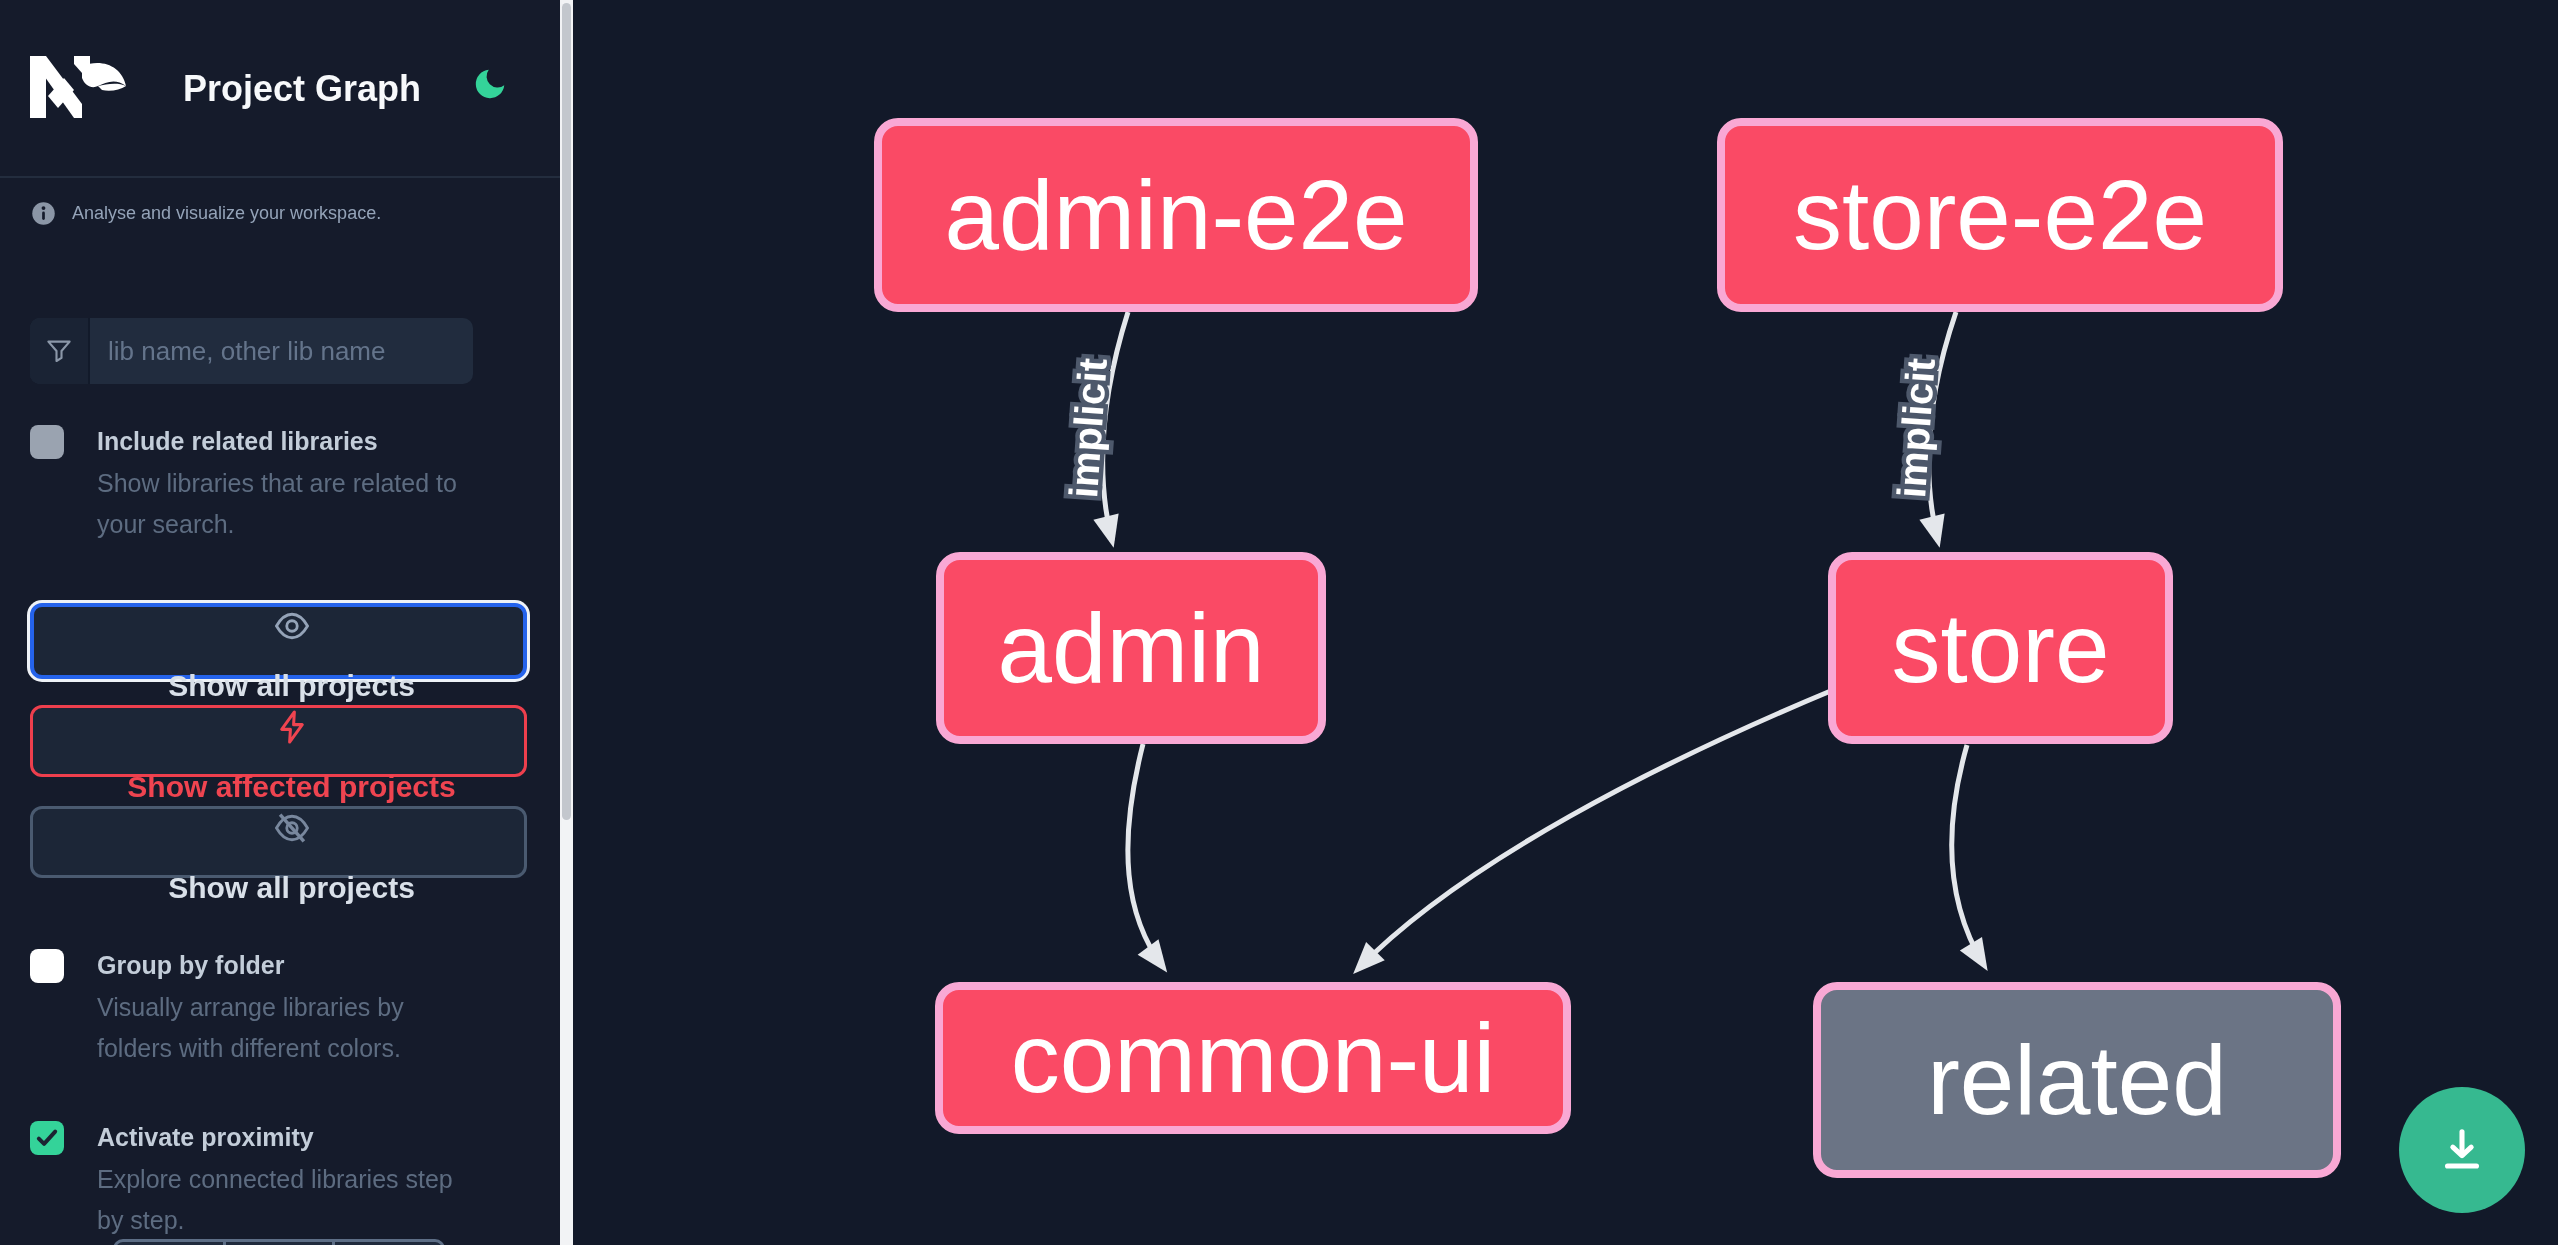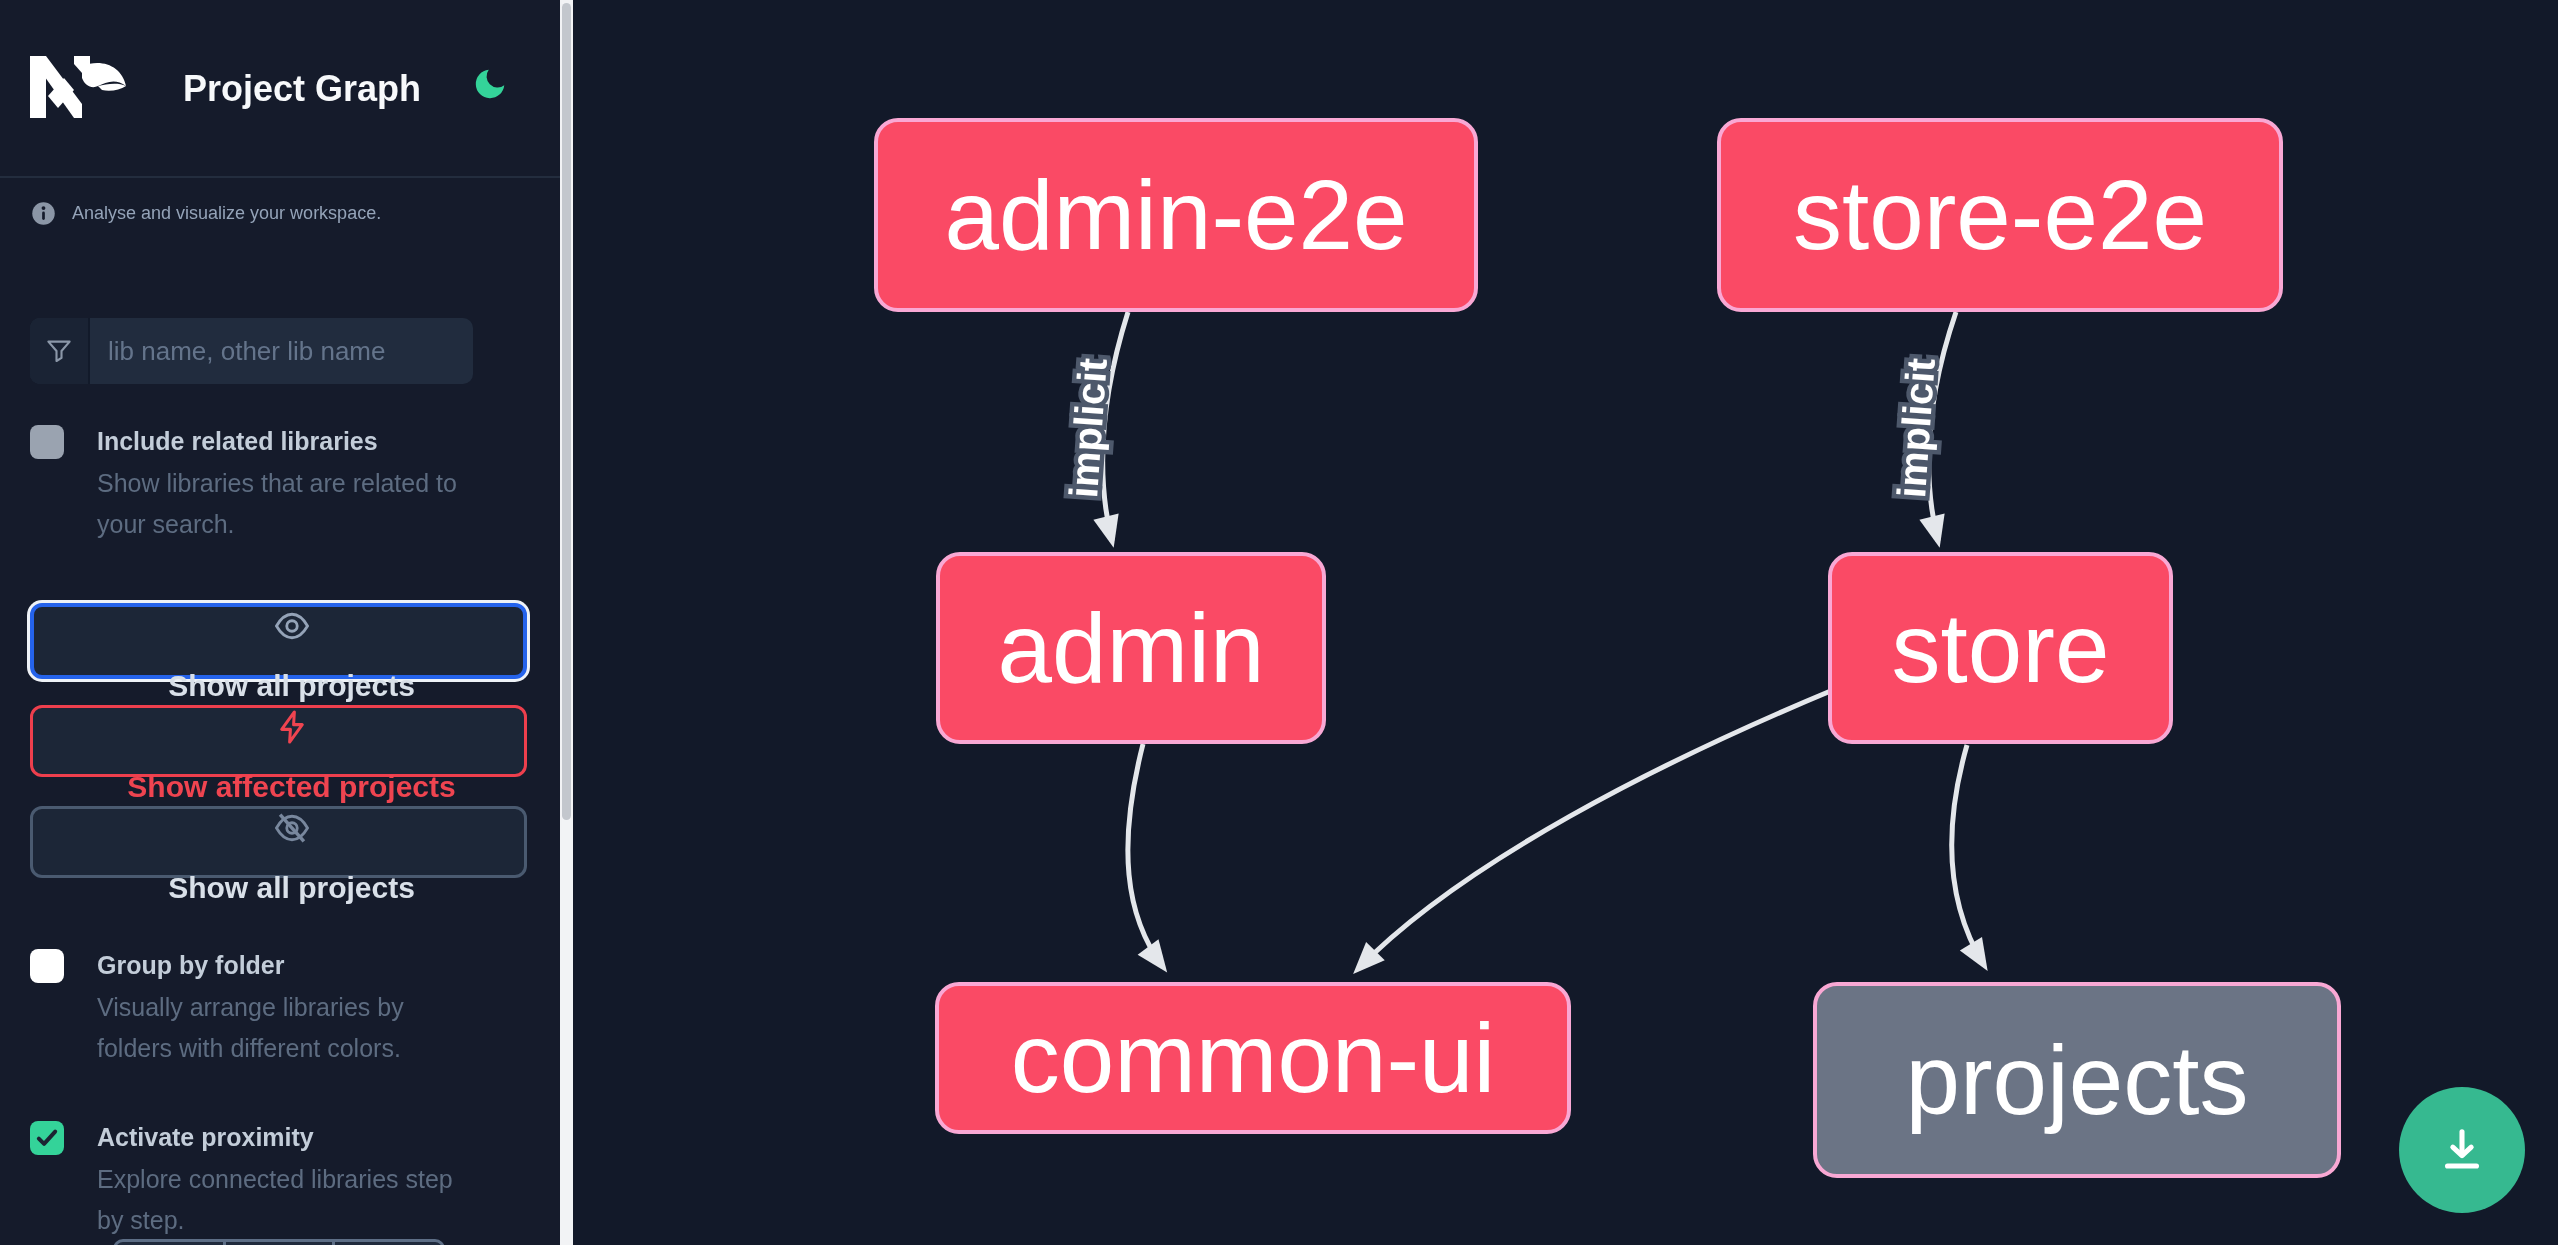--- a/index.html
+++ b/index.html
@@ -8,21 +8,21 @@
     background:#121929;
     font-family:"Liberation Sans", sans-serif;
     -webkit-font-smoothing:antialiased;
   }
 
   
   .graph-layer{position:absolute;left:0;top:0;width:2558px;height:1245px;background:#121929;}
   .edges-svg{position:absolute;left:0;top:0;}
   .gnode{
     position:absolute;display:flex;align-items:center;justify-content:center;
-    border:4px solid #f9a8d4;border-radius:24px;
+    border:8px solid #f9a8d4;border-radius:24px;
     color:#ffffff;font-size:98px;font-weight:400;letter-spacing:0px;
     box-sizing:border-box;cursor:pointer;
   }
   .gnode.pink{background:#fa4a65;}
   .gnode.gray{background:#6b7485;}
 
   .download-btn{
     position:absolute;left:2399px;top:1087px;width:126px;height:126px;border-radius:50%;
     background:#36b990;display:flex;align-items:center;justify-content:center;cursor:pointer;border:none;
   }
@@ -104,21 +104,21 @@
       <text x="1088" y="442" transform="rotate(-86 1088 428)">implicit</text>
       <text x="1916" y="442" transform="rotate(-86 1916 428)">implicit</text>
     </g>
   </svg>
 
   <div class="gnode pink" style="left:874px;top:118px;width:604px;height:194px;">admin-e2e</div>
   <div class="gnode pink" style="left:1717px;top:118px;width:566px;height:194px;">store-e2e</div>
   <div class="gnode pink" style="left:936px;top:552px;width:390px;height:192px;">admin</div>
   <div class="gnode pink" style="left:1828px;top:552px;width:345px;height:192px;">store</div>
   <div class="gnode pink" style="left:935px;top:982px;width:636px;height:152px;">common-ui</div>
-  <div class="gnode gray" style="left:1813px;top:982px;width:528px;height:196px;">projects</div>
+  <div class="gnode gray" style="left:1813px;top:982px;width:528px;height:196px;">related</div>
 
   <button class="download-btn">
     <span style="display:flex;">
       <svg width="58" height="58" viewBox="0 0 24 24" fill="none" stroke="#ffffff" stroke-width="2.1" stroke-linecap="round" stroke-linejoin="round">
         <path d="M12 4.5 V14"></path>
         <path d="M8.2 10.8 L12 14.3 L15.8 10.8"></path>
         <path d="M6 18.6 H18"></path>
       </svg>
     </span>
   </button>

